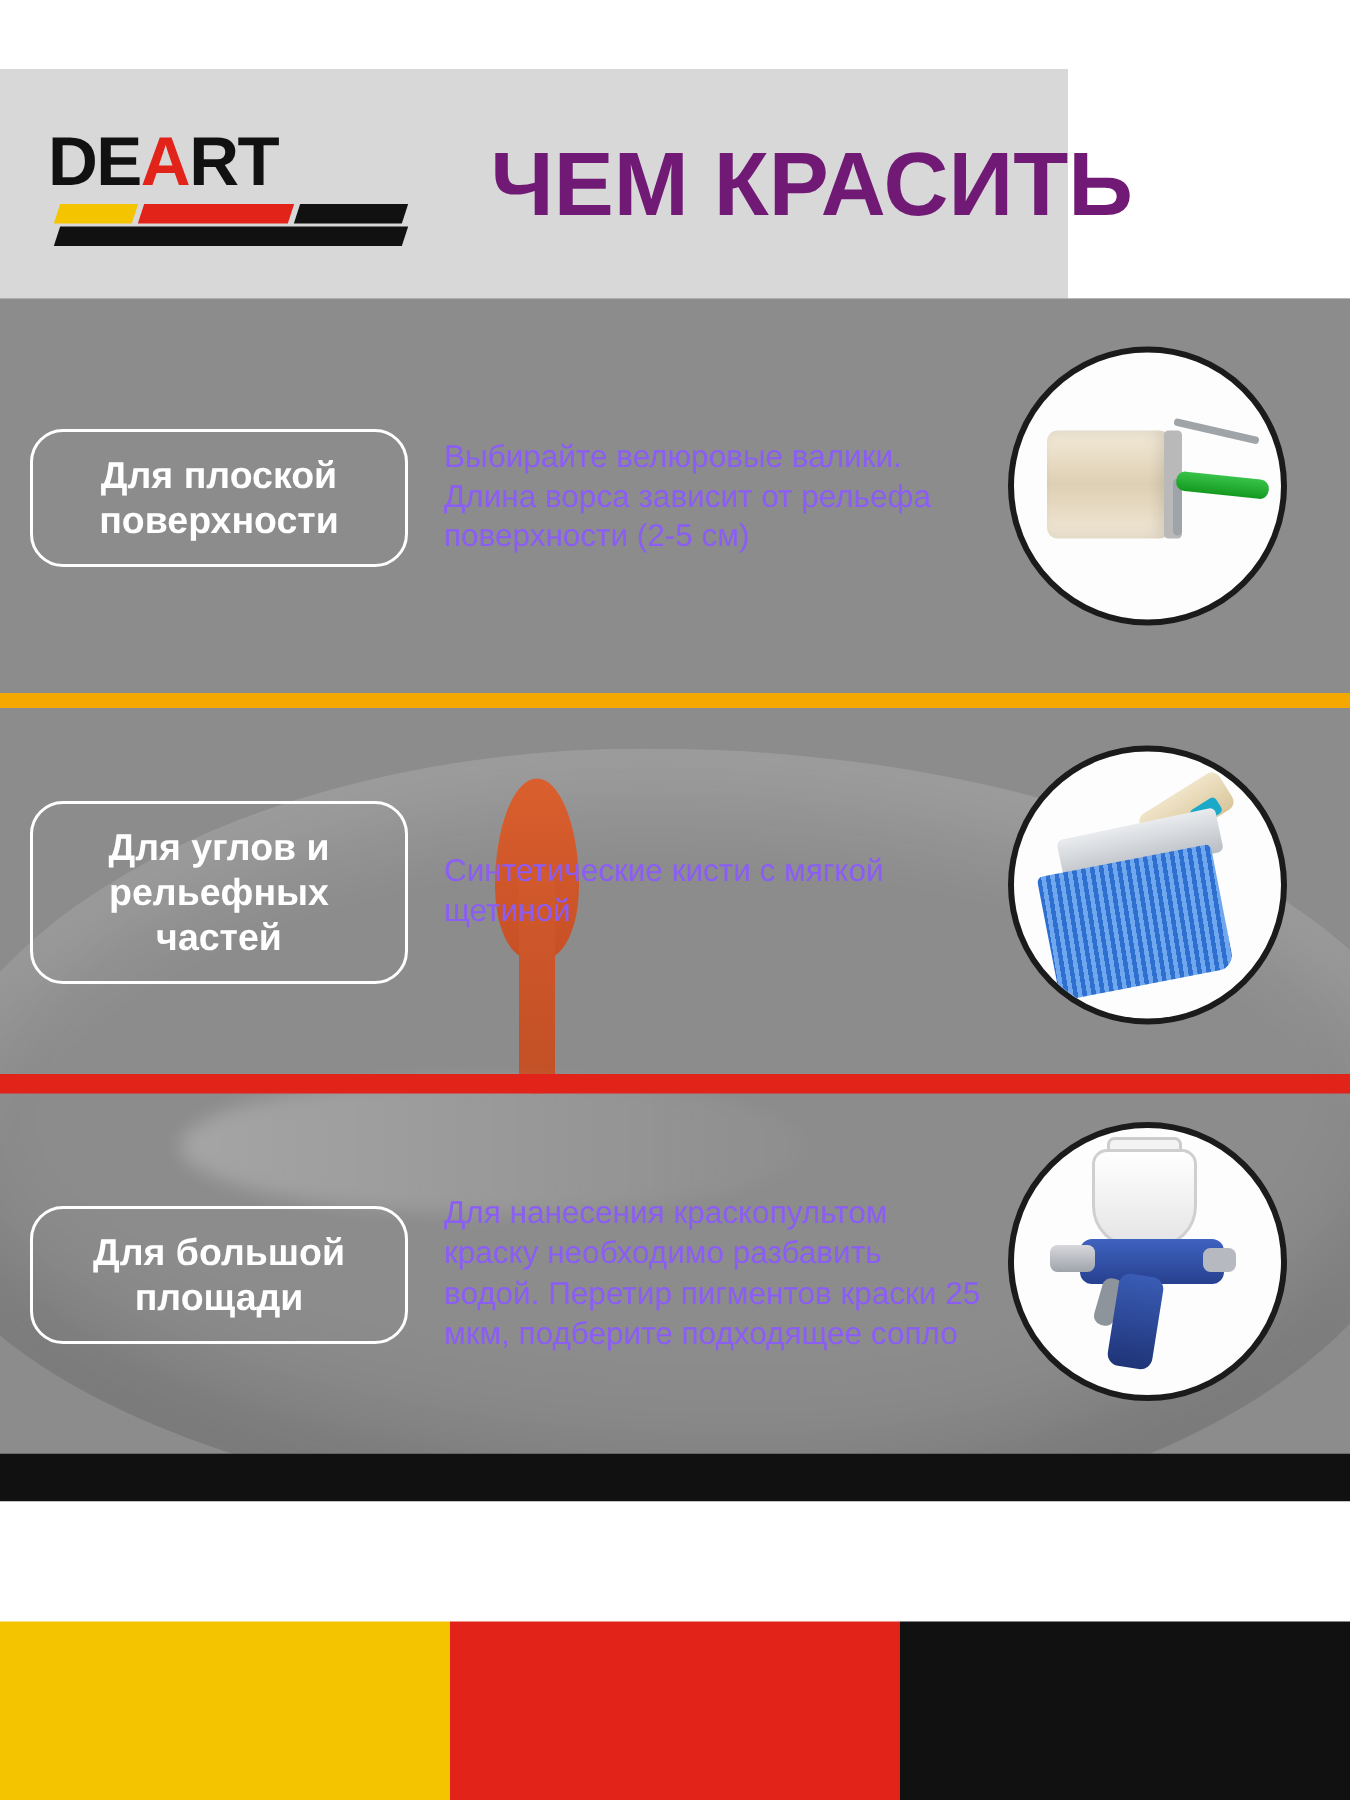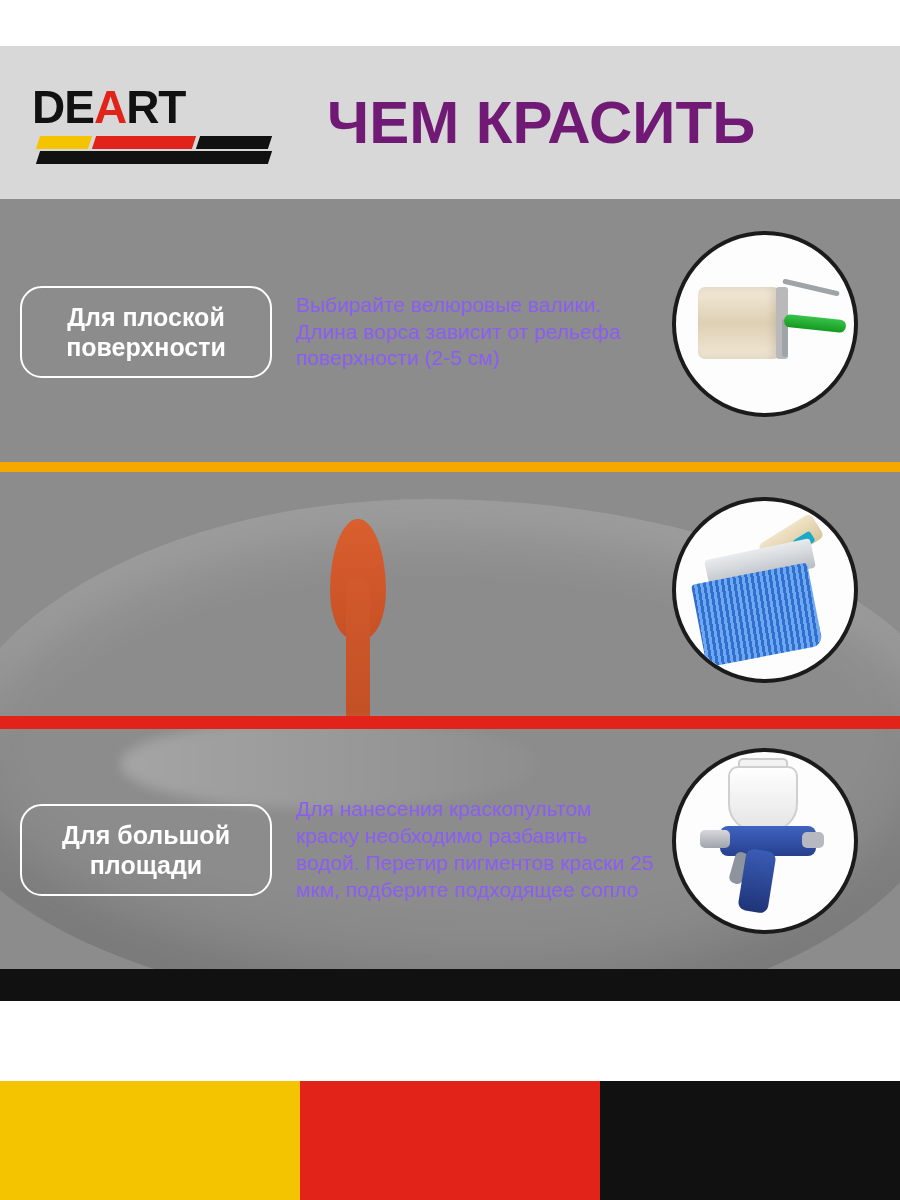--- a/index.html
+++ b/index.html
@@ -23,21 +23,21 @@
     position: absolute;
     left: 0; top: 0;
     width: 900px; height: 46px;
     background: #ffffff;
   }
 
   
   .header {
     position: absolute;
     left: 0; top: 46px;
-    width: 900px; height: 153px;
+    width: 712px; height: 153px;
     background: #d8d8d8;
     display: flex;
     align-items: center;
   }
   .logo {
     position: relative;
     width: 245px;
     height: 90px;
     margin-left: 32px;
     flex: none;
@@ -382,20 +382,24 @@
     <div class="desc">Выбирайте велюровые валики. Длина ворса зависит от рельефа поверхности (2-5 см)</div>
   </div>
   <div class="circle circle-1">
     <div class="roller-body"></div>
     <div class="roller-cap"></div>
     <div class="roller-rod"></div>
     <div class="roller-rod2"></div>
     <div class="roller-handle"></div>
   </div>
 
+  <div class="row row-2">
+    <div class="pill">Для углов и рельефных частей</div>
+    <div class="desc">Синтетические кисти с мягкой щетиной</div>
+  </div>
   <div class="circle circle-2">
     <div class="brush-handle"></div>
     <div class="brush-tip"></div>
     <div class="brush-ferrule"></div>
     <div class="brush-bristles"></div>
   </div>
 
   <div class="row row-3">
     <div class="pill pill-3">Для большой площади</div>
     <div class="desc">Для нанесения краскопультом краску необходимо разбавить водой. Перетир пигментов краски 25 мкм, подберите подходящее сопло</div>

